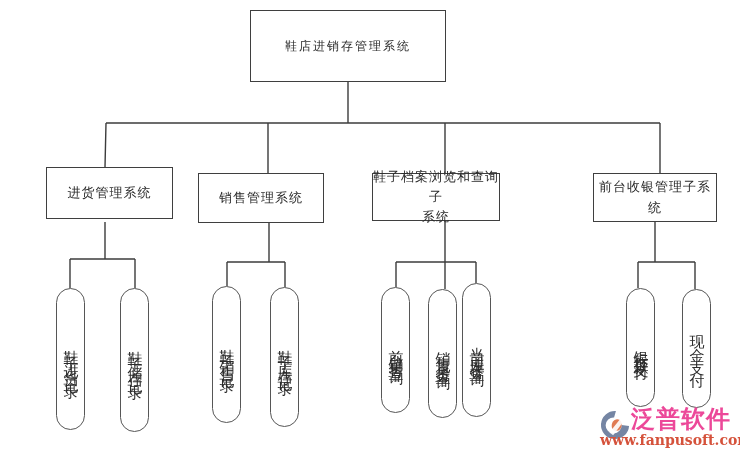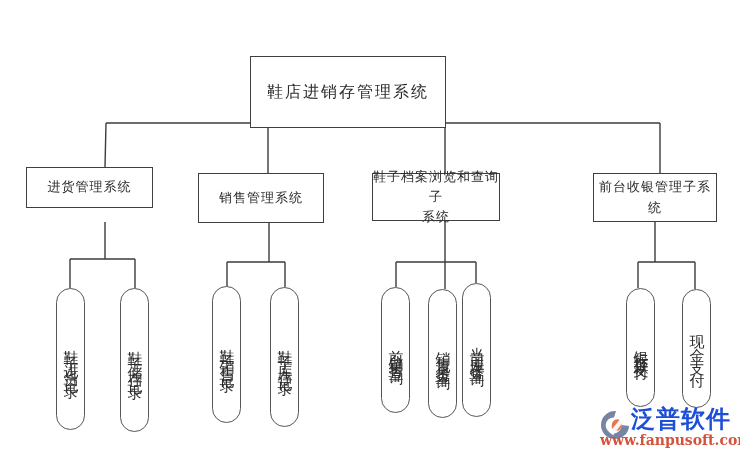--- a/index.html
+++ b/index.html
@@ -7,36 +7,36 @@
     position:relative;width:740px;height:455px;background:#ffffff;
     font-family:"DejaVu Serif","Liberation Serif",serif;color:#2b2b2b;overflow:hidden;
   }
   svg.connectors{position:absolute;left:0;top:0;width:740px;height:455px;}
   .box{
     position:absolute;border:1.5px solid #3f3f3f;background:#ffffff;
     display:flex;align-items:center;justify-content:center;text-align:center;
     box-sizing:border-box;
   }
   .box .lbl{white-space:pre-line;line-height:1.55;}
-  .root-box{font-size:16px;letter-spacing:2px;margin-top:46px;}
+  .root-box{font-size:12px;letter-spacing:2px;}
   .l2-box{font-size:13px;letter-spacing:1px;}
   .capsule{
     position:absolute;width:29px;border:1px solid #565656;border-radius:15px;
     background:#ffffff;display:flex;align-items:center;justify-content:center;
     box-sizing:border-box;
   }
   .vtext{
     writing-mode:vertical-rl;text-orientation:upright;
     font-size:15px;line-height:1;
   }
   .watermark{position:absolute;left:598px;top:402px;width:142px;height:50px;}
   .wm-logo{position:absolute;left:2px;top:7px;width:30px;height:32px;}
   .wm-brand{
     position:absolute;left:33px;top:1px;font-size:24px;font-weight:bold;
-    color:#1d4ed8;letter-spacing:1px;
+    color:#ec4899;letter-spacing:1px;
     font-family:"DejaVu Sans","Liberation Sans",sans-serif;white-space:nowrap;
   }
   .wm-url{
     position:absolute;left:2px;top:30px;font-size:14px;font-weight:bold;
     color:#d5523b;font-family:"DejaVu Serif","Liberation Serif",serif;white-space:nowrap;
   }
 </style>
 </head>
 <body>
 
@@ -52,21 +52,21 @@
              M105 222 V259 M70 259 H135 M70 259 V288 M135 259 V288
              M269 223 V262 M227 262 H285 M227 262 V286 M285 262 V287
              M445 221 V262 M396 262 H476 M396 262 V287 M445 262 V289 M476 262 V283
              M655 222 V262 M638 262 H695 M638 262 V288 M695 262 V289" fill="none" stroke="#3c3c3c" stroke-width="1.4"></path>
   </svg>
 
   <div class="box root-box" style="left:250px;top:10px;width:196px;height:72px;">
     <span class="lbl">鞋店进销存管理系统</span>
   </div>
 
-  <div class="box l2-box" style="left:26px;top:167px;width:127px;height:41px;text-align:right;">
+  <div class="box l2-box" style="left:46px;top:167px;width:127px;height:52px;text-align:right;">
     <span class="lbl">进货管理系统</span>
   </div>
   <div class="box l2-box" style="left:198px;top:173px;width:126px;height:50px;">
     <span class="lbl">销售管理系统</span>
   </div>
   <div class="box l2-box" style="left:372px;top:173px;width:128px;height:48px;">
     <span class="lbl">鞋子档案浏览和查询子
 系统</span>
   </div>
   <div class="box l2-box" style="left:593px;top:173px;width:124px;height:49px;justify-content:center;">

